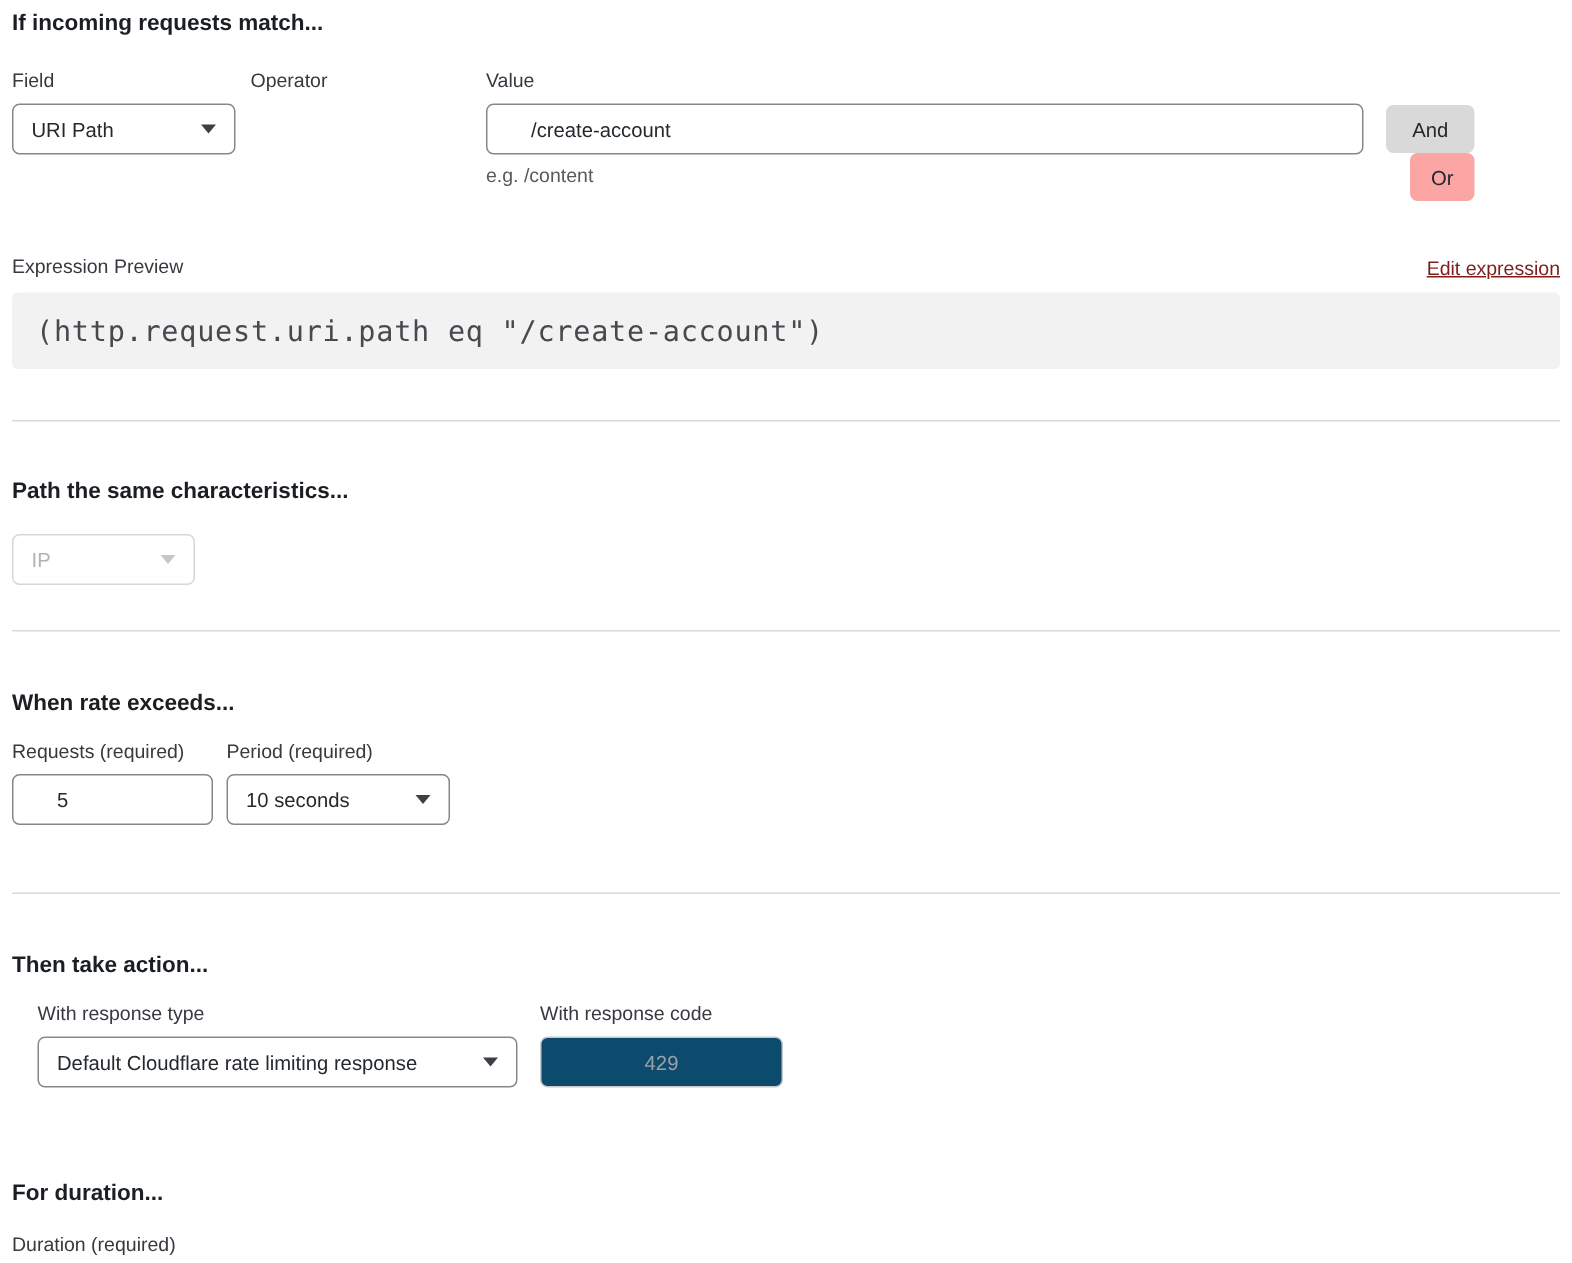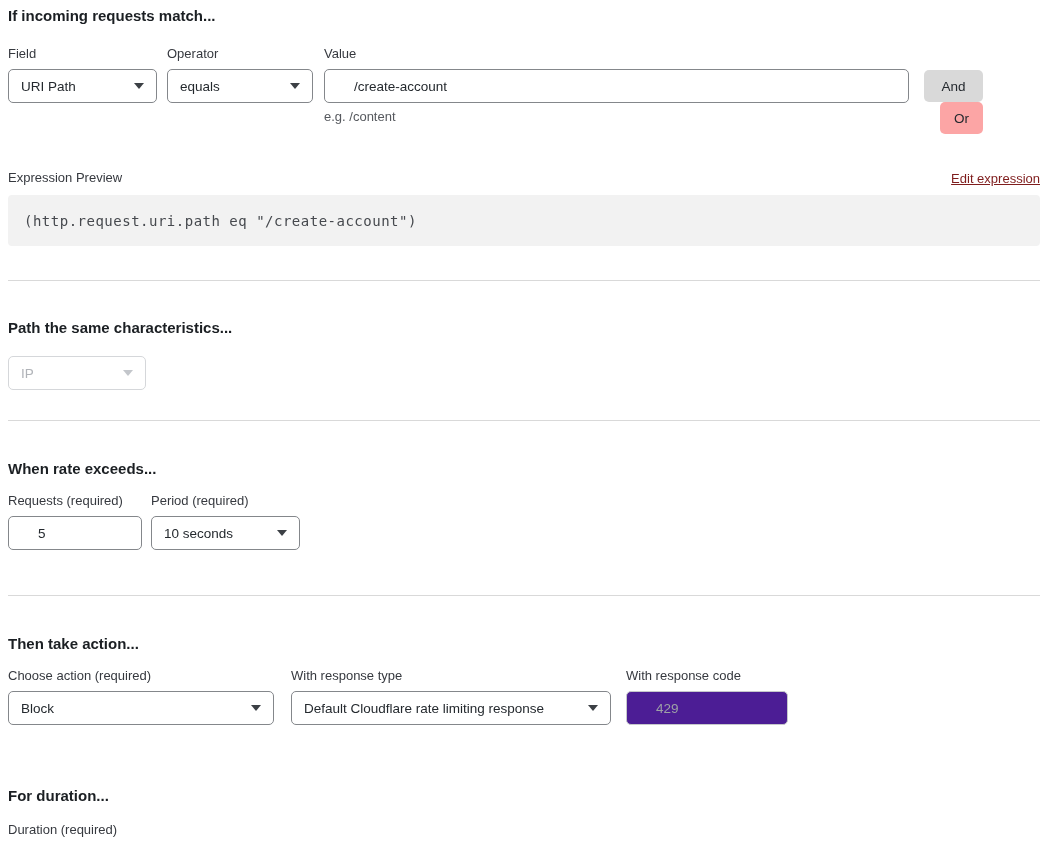--- a/index.html
+++ b/index.html
@@ -59,23 +59,24 @@
     margin-left: 8px;
     flex: 0 0 auto;
   }
   .select.disabled {
     border-color: #d5d7da;
     color: #b0b3b8;
     cursor: default;
   }
   .select.disabled .caret { border-top-color: #c3c6cb; }
   .textinput.disabled {
-    background: #4c1d95;
+    background: #0c4a6e;
     border-color: #c6c8cb;
     color: #9da1a6;
+    text-align: center;
   }
 
   .hint { font-size: 13px; color: #56595e; margin-top: 6px; line-height: 16px; }
 
   .btn {
     height: 32px;
     padding: 0 14px;
     background: #d9d9d9;
     border: none;
     border-radius: 5px;
@@ -95,38 +96,38 @@
   .edit-link { font-size: 13px; text-decoration: underline; cursor: pointer; }
 
   .codeblock {
     margin-top: 9px;
     height: 51px;
     border-radius: 4px;
     display: flex;
     align-items: center;
     padding: 0 16px;
     font-family: "DejaVu Sans Mono", "Liberation Mono", monospace;
-    font-size: 14px;
+    font-size: 19px;
     color: #46494e;
     letter-spacing: 0.5px;
   }
 
   .divider { border: none; border-top: 1px solid #d9d9d9; height: 0; }
 
   
   .s1 .heading { margin-bottom: 21px; }
   .top-row .col-field { width: 149px; }
   .top-row .col-operator { width: 146px; margin-left: 10px; }
   .top-row .col-value { width: 585px; margin-left: 11px; }
   .top-row .col-buttons { flex-direction: column; margin-left: 15px; padding-top: 24px; }
   .top-row .btn + .btn { margin-left: 16px; }
 
   .div-1 { margin-top: 34px; }
   .s2 .heading { margin-top: 38px; margin-bottom: 19px; }
-  .s2 .select { width: 138px; }
+  .s2 .select { width: 122px; }
   .div-2 { margin-top: 30px; }
   .s3 .heading { margin-top: 39px; margin-bottom: 15px; }
   .s3 .col-requests { width: 134px; }
   .s3 .col-period { width: 149px; margin-left: 9px; }
   .div-3 { margin-top: 45px; }
   .s4 .heading { margin-top: 39px; margin-bottom: 15px; }
   .s4 .col-choose { width: 266px; }
   .s4 .col-rtype { width: 320px; margin-left: 17px; }
   .s4 .col-rcode { width: 162px; margin-left: 15px; }
   .s5 .heading { margin-top: 62px; margin-bottom: 17px; }
@@ -144,24 +145,20 @@
       <div class="col col-field">
         <span class="lbl">Field</span>
         <div class="select">
           <span>URI Path</span>
           <span class="caret"></span>
         </div>
       </div>
 
       <div class="col col-operator">
         <span class="lbl">Operator</span>
-        <div class="select">
-          <span>equals</span>
-          <span class="caret"></span>
-        </div>
       </div>
 
       <div class="col col-value">
         <span class="lbl">Value</span>
         <input class="textinput" type="text" value="/create-account" style="">
         <span class="hint">e.g. /content</span>
       </div>
 
       <div class="col col-buttons">
         <button class="btn" style="background: rgb(217, 217, 217);">And</button>
@@ -206,27 +203,20 @@
         </div>
       </div>
     </div>
   </section>
 
   <hr class="divider div-3" style="border-top-color: rgb(217, 217, 217);">
 
   <section class="s4">
     <h1 class="heading">Then take action...</h1>
     <div class="row">
-      <div class="col col-choose">
-        <span class="lbl">Choose action (required)</span>
-        <div class="select">
-          <span>Block</span>
-          <span class="caret"></span>
-        </div>
-      </div>
       <div class="col col-rtype">
         <span class="lbl">With response type</span>
         <div class="select">
           <span>Default Cloudflare rate limiting response</span>
           <span class="caret"></span>
         </div>
       </div>
       <div class="col col-rcode">
         <span class="lbl">With response code</span>
         <input class="textinput disabled" type="text" disabled="" value="429" style="">

